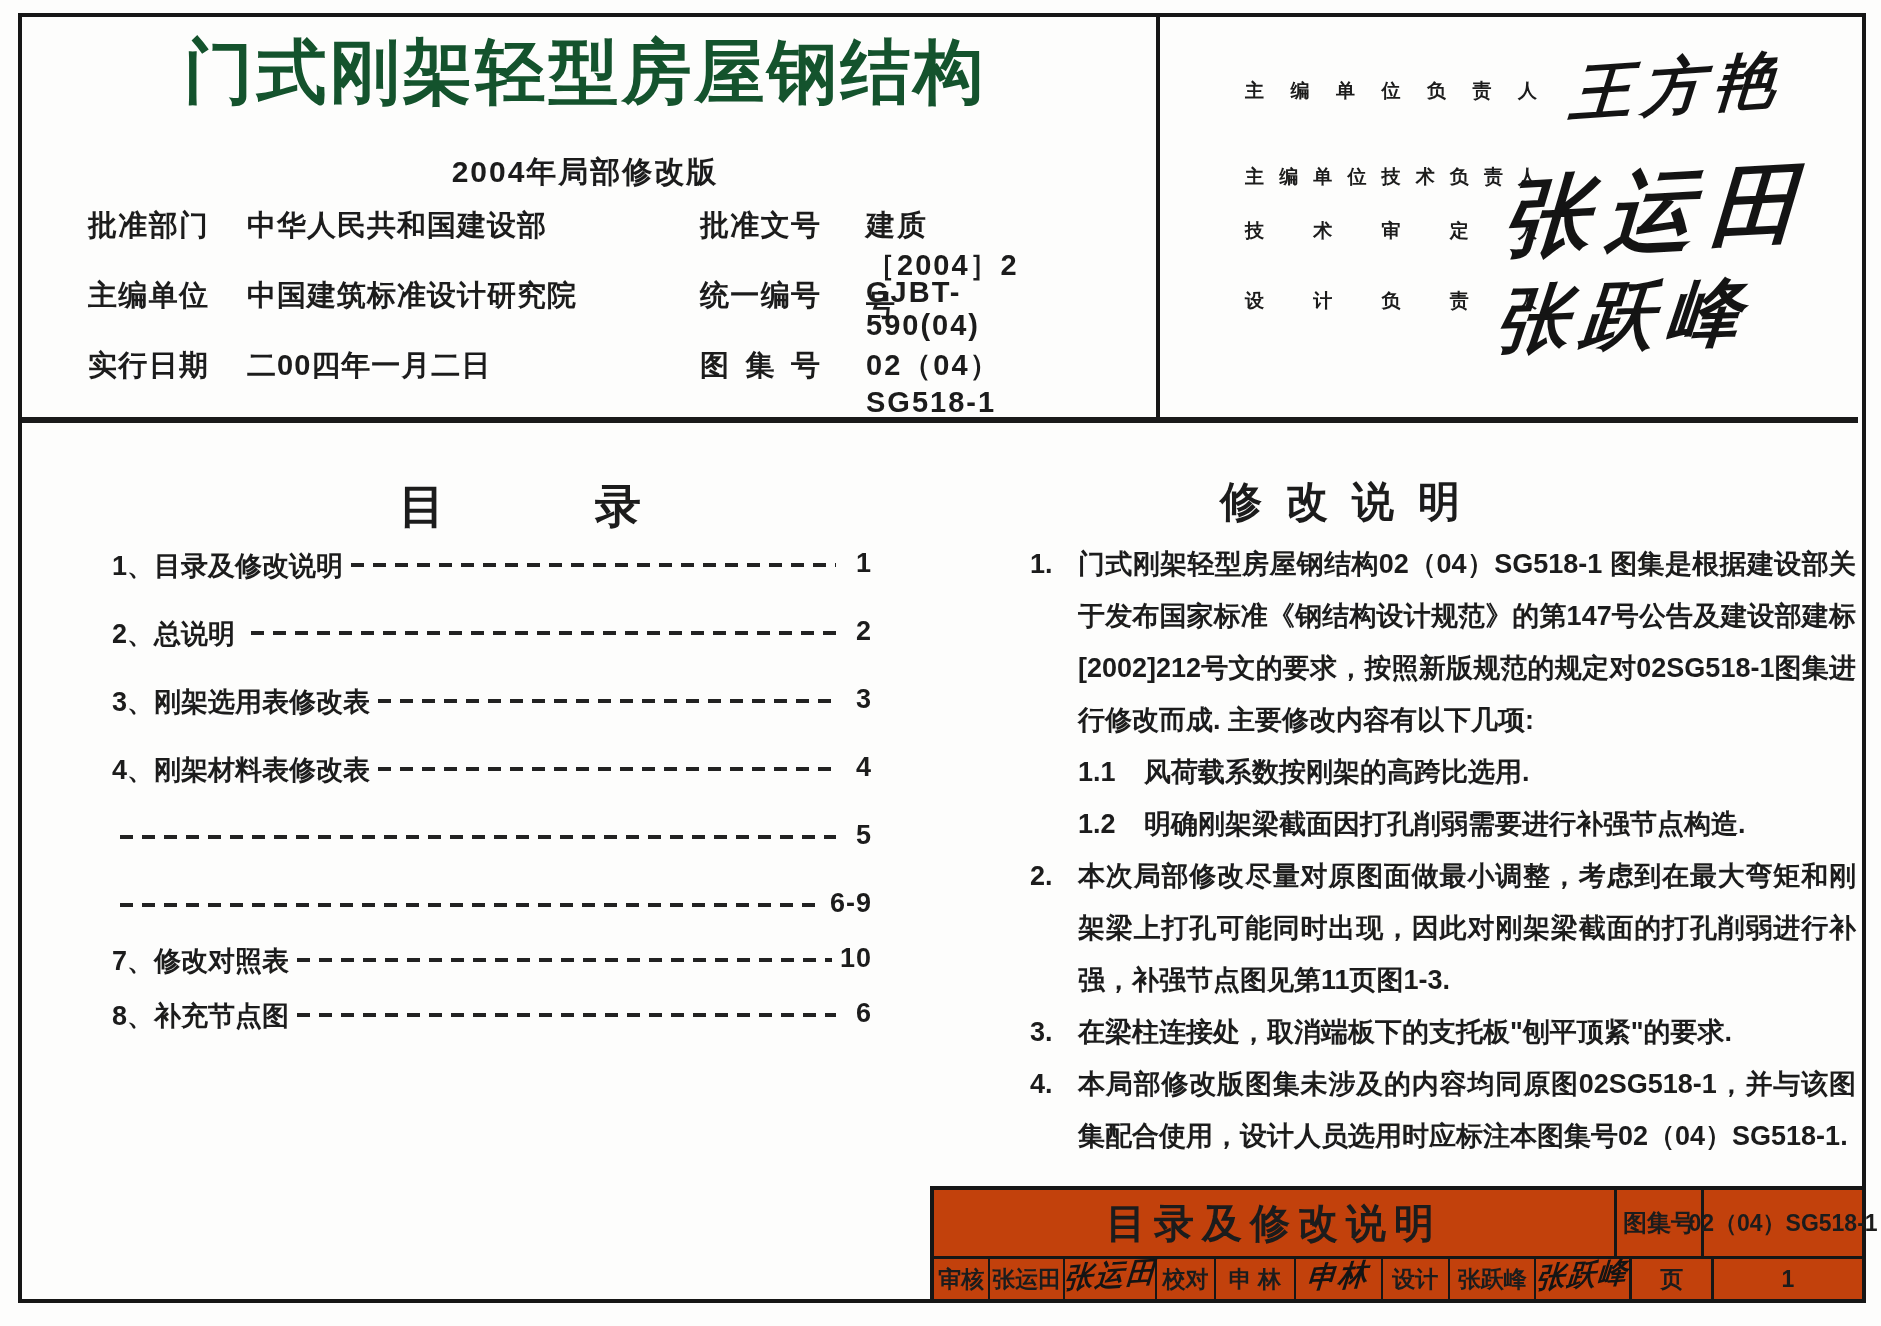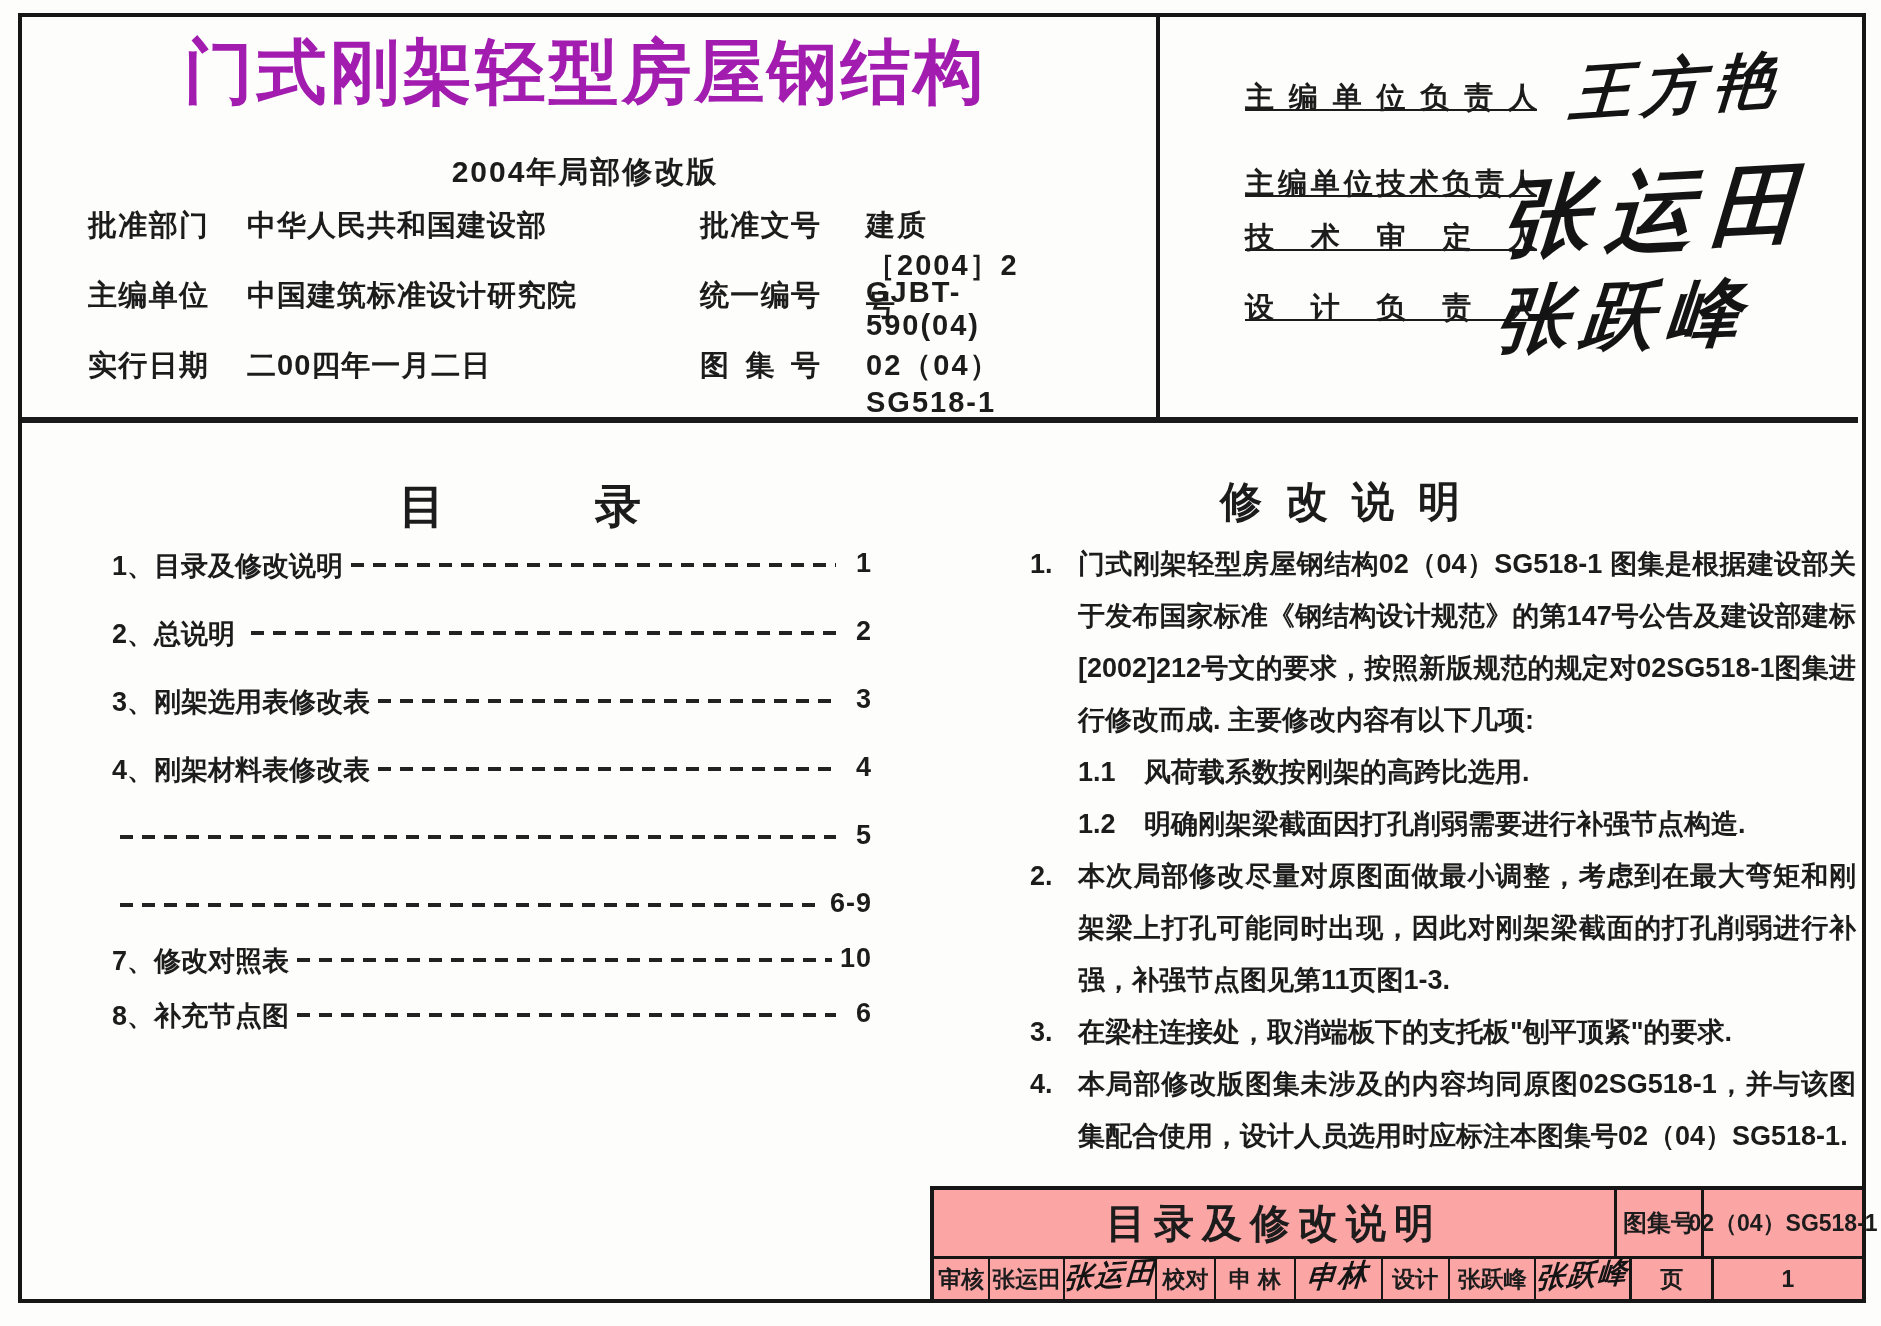--- a/index.html
+++ b/index.html
@@ -9,34 +9,34 @@
     font-family:"Liberation Sans", sans-serif;
     -webkit-font-smoothing:antialiased;
   }
   .abs{position:absolute;}
   
   .frame{left:18px;top:13px;width:1840px;height:1282px;border:4px solid #161616;}
   .vdiv{left:1156px;top:17px;width:4px;height:401px;background:#161616;}
   .hsep{left:22px;top:417px;width:1836px;height:6px;background:#1a1a1a;}
   
   .doc-title{left:20px;top:26px;width:1130px;text-align:center;
-    font-size:70px;font-weight:900;letter-spacing:3px;color:#a21caf;}
+    font-size:70px;font-weight:900;letter-spacing:3px;color:#14532d;}
   .doc-subtitle{left:20px;top:152px;width:1130px;text-align:center;
     font-size:30px;font-weight:700;letter-spacing:2px;}
   .info-row{left:0;width:1048px;height:40px;font-size:29px;font-weight:700;}
   .info-row .lab{position:absolute;display:inline-block;width:120px;
     text-align:justify;text-align-last:justify;}
   .info-row .l1{left:88px;}
   .info-row .v1{position:absolute;left:247px;letter-spacing:1px;}
   .info-row .l2{left:700px;}
   .info-row .v2{position:absolute;left:866px;letter-spacing:2px;}
   .row-1{top:206px;} .row-2{top:276px;} .row-3{top:346px;}
   
-  .official-label{left:1245px;width:292px;font-size:29px;font-weight:700;
-    text-align:justify;text-align-last:justify;text-decoration:underline;}
+  .official-label{left:1245px;width:292px;font-size:19px;font-weight:700;
+    text-align:justify;text-align-last:justify;}
   .off-0{top:78px;} .off-1{top:148px;margin-top:16px;} .off-2{top:218px;} .off-3{top:288px;}
   .hand{font-family:"DejaVu Serif", serif;font-style:italic;font-weight:700;
     color:#141414;display:inline-block;transform-origin:left center;white-space:nowrap;}
   .sig-a{left:1570px;top:52px;font-size:62px;letter-spacing:10px;transform:rotate(-4deg) skewX(-8deg);}
   .sig-b{left:1502px;top:160px;font-size:88px;letter-spacing:16px;transform:rotate(-3deg) skewX(-6deg);}
   .sig-c{left:1495px;top:272px;font-size:74px;letter-spacing:12px;transform:rotate(-2deg) skewX(-7deg);}
   
   .toc-title{left:260px;top:476px;width:520px;display:flex;justify-content:center;gap:150px;
     font-size:46px;font-weight:800;}
   .toc-list{left:112px;top:548px;width:760px;list-style:none;margin:0;padding:0;}
@@ -51,21 +51,21 @@
   .notes-title{left:990px;top:474px;width:700px;text-align:center;
     font-size:42px;font-weight:800;letter-spacing:24px;text-indent:24px;}
   .notes-list{left:1030px;top:538px;width:826px;}
   .note-item{display:flex;line-height:52px;font-size:27px;font-weight:700;}
   .note-item .num{width:48px;flex-shrink:0;}
   .note-item.sub{padding-left:48px;}
   .note-item.sub .num{width:66px;}
   .note-item .txt{flex:1;text-align:justify;}
   
   .tblock{left:930px;top:1186px;width:936px;height:117px;border:4px solid #161616;
-    box-sizing:border-box;background:#fca5a5;display:flex;flex-direction:column;}
+    box-sizing:border-box;background:#c2410c;display:flex;flex-direction:column;}
   .tb-top{flex:1;display:flex;align-items:stretch;}
   .tb-sheet{flex:1;display:flex;align-items:center;justify-content:center;
     font-size:40px;font-weight:800;letter-spacing:8px;}
   .tb-cell{display:flex;align-items:center;justify-content:center;}
   .tb-atlas-label{width:84px;border-left:3px solid #161616;font-size:24px;font-weight:700;}
   .tb-atlas-no{width:158px;border-left:3px solid #161616;font-size:23px;font-weight:700;white-space:nowrap;}
   .tb-bottom{height:40px;border-top:3px solid #161616;display:flex;align-items:stretch;
     font-size:23px;font-weight:700;}
   .tb-bottom .tb-cell{border-left:2px solid #161616;white-space:pre;overflow:visible;}
   .tb-bottom .tb-cell:first-child{border-left:none;}

